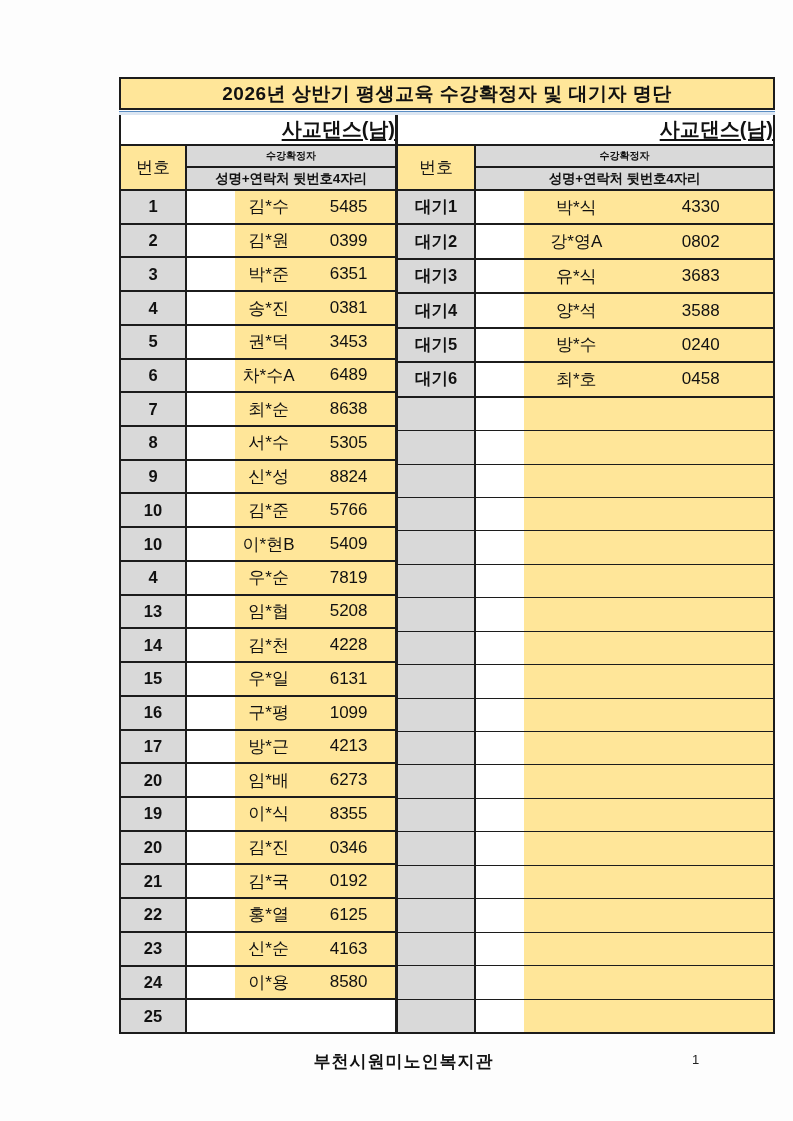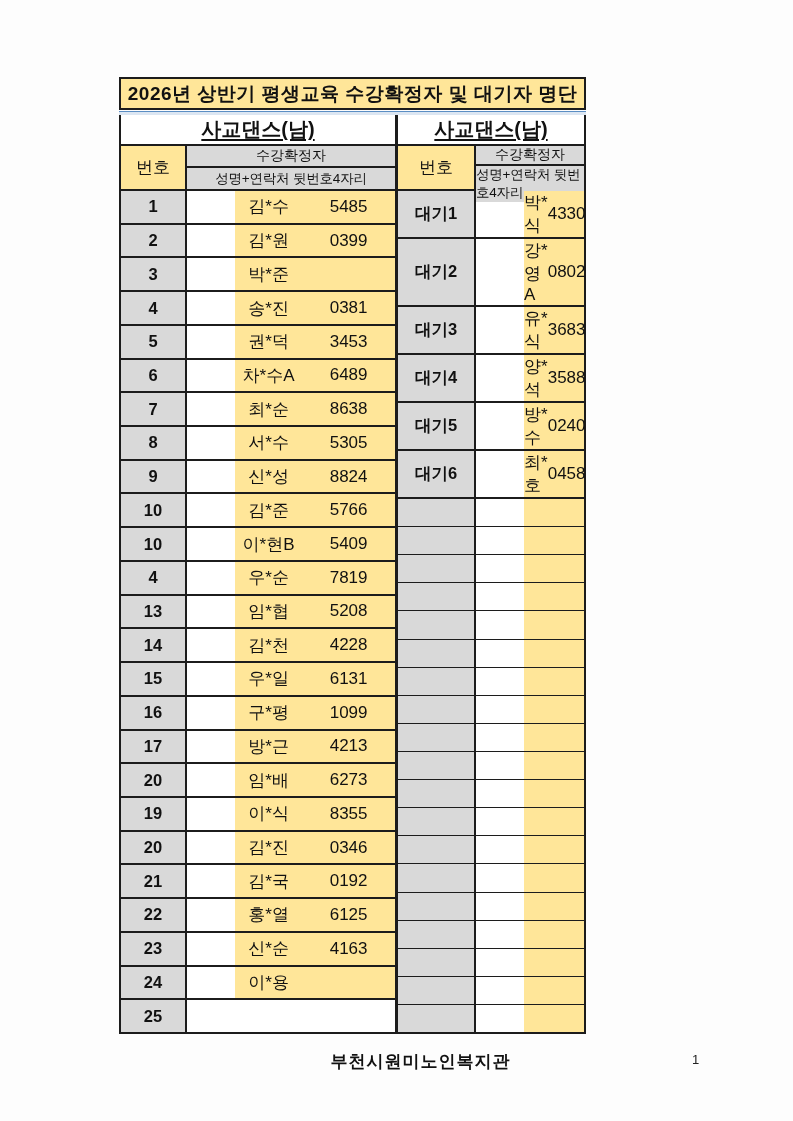--- a/index.html
+++ b/index.html
@@ -8,65 +8,65 @@
     --blue:#5B8EC4;
     --blue-light:#DCE6F2;
     --line:#1C1C1C;
   }
   *{box-sizing:border-box;}
   html,body{margin:0;padding:0;}
   body{
     width:793px;height:1121px;background:#FDFDFD;position:relative;
     font-family:"Liberation Sans","DejaVu Sans",sans-serif;color:#111;
   }
-  .table-wrap{position:absolute;left:119px;top:77px;width:467px;border-radius:9px;}
+  .table-wrap{position:absolute;left:119px;top:77px;width:656px;border-radius:9px;}
   .title-row{
     height:33px;background:var(--yellow);border:2px solid var(--line);
     display:flex;align-items:center;justify-content:center;
     font-weight:bold;font-size:19px;letter-spacing:.5px;
   }
   .blue-bar{height:4px;background:var(--blue);border-bottom:3px solid var(--blue-light);margin-top:1px;}
   .halves{display:flex;border:2px solid var(--line);border-top:none;}
   .half{display:flex;flex-direction:column;background:#fff;}
   .half.left{width:277px;border-right:3px solid var(--line);}
   .half.right{flex:1;}
   .section-header{
-    height:31px;background:#fff;display:flex;align-items:center;justify-content:center;
+    height:31px;background:#fff;display:flex;align-items:center;justify-content:flex-end;
     font-weight:bold;font-size:20px;border-bottom:2px solid var(--line);
   }
   .section-title{text-decoration:underline;text-decoration-thickness:2px;text-underline-offset:3px;}
   .head-row{display:flex;height:45px;border-bottom:2px solid var(--line);}
   .no-col{
     background:var(--yellow);display:flex;align-items:center;justify-content:center;
     font-size:17px;border-right:2px solid var(--line);
   }
   .left .no-col,.left .no-cell{width:66px;}
   .right .no-col,.right .no-cell{width:78px;}
   .head-stack{flex:1;display:flex;flex-direction:column;}
   .h1{
-    flex:1;background:var(--gray);font-weight:normal;font-size:14px;
+    flex:1;background:var(--gray);font-weight:bold;font-size:10px;
     display:flex;align-items:center;justify-content:center;border-bottom:2px solid var(--line);
   }
   .h2{
-    flex:1.05;background:var(--gray);font-weight:normal;font-size:13.5px;
+    flex:1.05;background:var(--gray);font-weight:bold;font-size:13.5px;
     display:flex;align-items:center;justify-content:center;letter-spacing:-0.2px;
   }
   .rows{display:flex;flex-direction:column;height:841px;}
   .row{flex:1;display:flex;border-top:2px solid var(--line);}
   .rows .row:first-child{border-top:none;}
   .row.empty + .row.empty{border-top-width:1px;}
   .no-cell{
     background:var(--gray);display:flex;align-items:center;justify-content:center;
     font-weight:bold;font-size:16.5px;border-right:2px solid var(--line);
   }
   .data-cell{flex:1;background:var(--yellow);display:flex;margin-left:48px;}
   .name{width:42%;display:flex;align-items:center;justify-content:center;font-size:17px;}
   .phone{width:58%;display:flex;align-items:center;justify-content:center;font-size:17px;}
   .footer{
-    position:absolute;left:136px;top:1050px;width:569px;text-align:center;
+    position:absolute;left:119px;top:1050px;width:569px;text-align:center;
     font-weight:bold;font-size:17px;letter-spacing:1px;
   }
   .page-num{position:absolute;left:692px;top:1052px;font-size:13px;color:#222;}
 </style>
 </head>
 <body>
 
 <div class="table-wrap">
   <div class="title-row">2026년 상반기 평생교육 수강확정자 및 대기자 명단</div>
   <div class="blue-bar"></div>
@@ -95,20 +95,21 @@
             <div class="no-cell">2</div>
             <div class="data-cell">
               <span class="name">김*원</span>
               <span class="phone">0399</span>
             </div>
           </div>
           <div class="row">
             <div class="no-cell">3</div>
             <div class="data-cell">
               <span class="name">박*준</span>
+              <span class="phone">6351</span>
             </div>
           </div>
           <div class="row">
             <div class="no-cell">4</div>
             <div class="data-cell">
               <span class="name">송*진</span>
               <span class="phone">0381</span>
             </div>
           </div>
           <div class="row">
@@ -241,20 +242,21 @@
             <div class="no-cell">23</div>
             <div class="data-cell">
               <span class="name">신*순</span>
               <span class="phone">4163</span>
             </div>
           </div>
           <div class="row">
             <div class="no-cell">24</div>
             <div class="data-cell">
               <span class="name">이*용</span>
+              <span class="phone">8580</span>
             </div>
           </div>
           <div class="row">
             <div class="no-cell">25</div>
           </div>
         </div>
     </section>
 
     <section class="half right">
       <div class="section-header">

